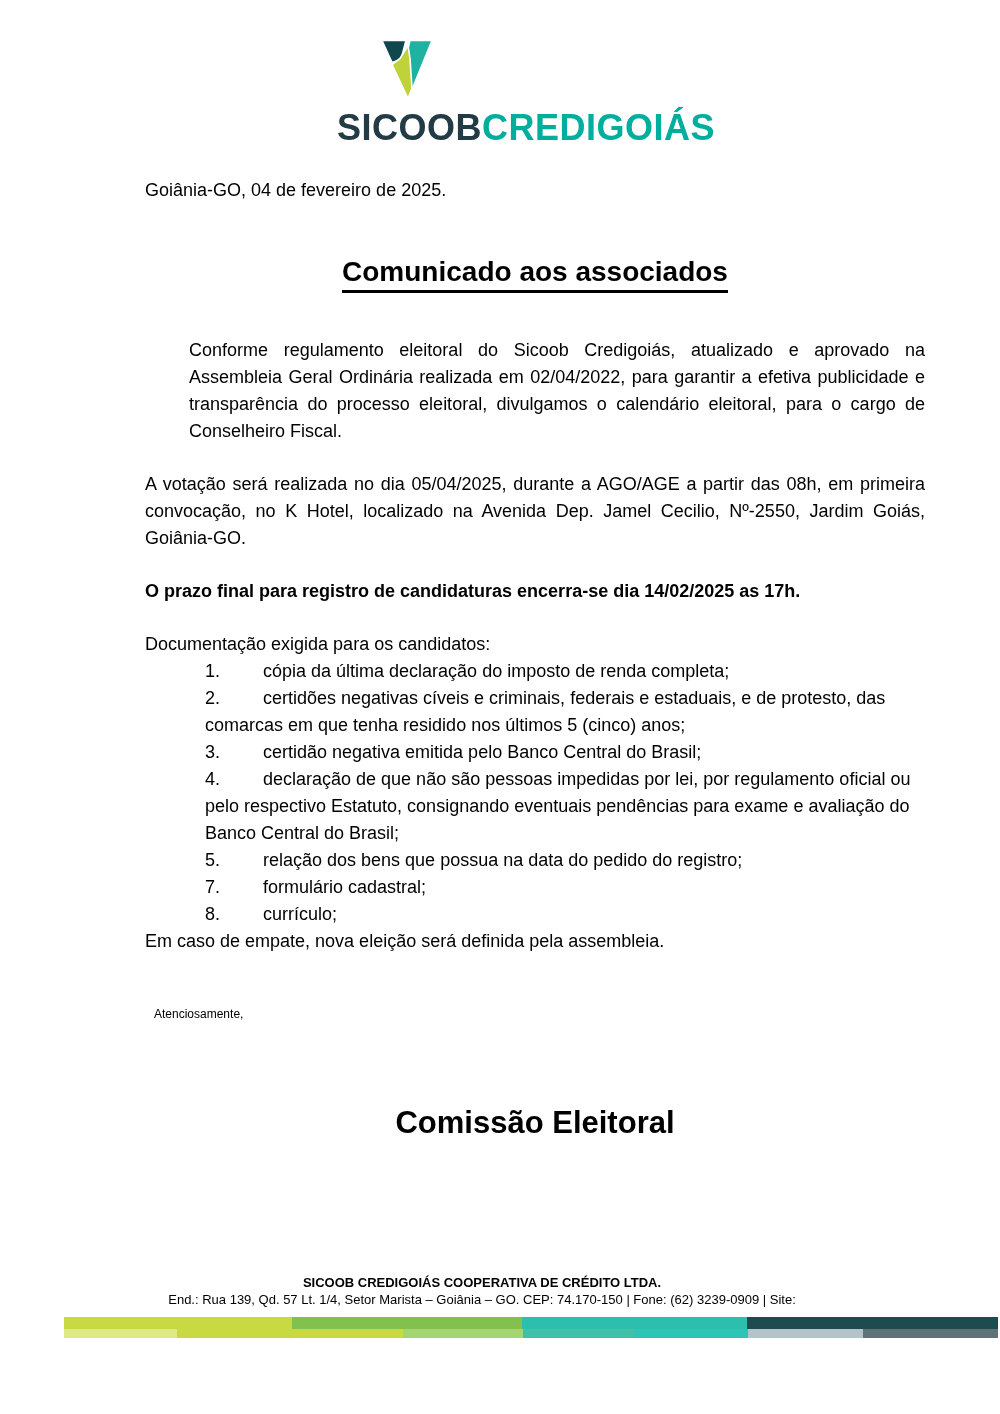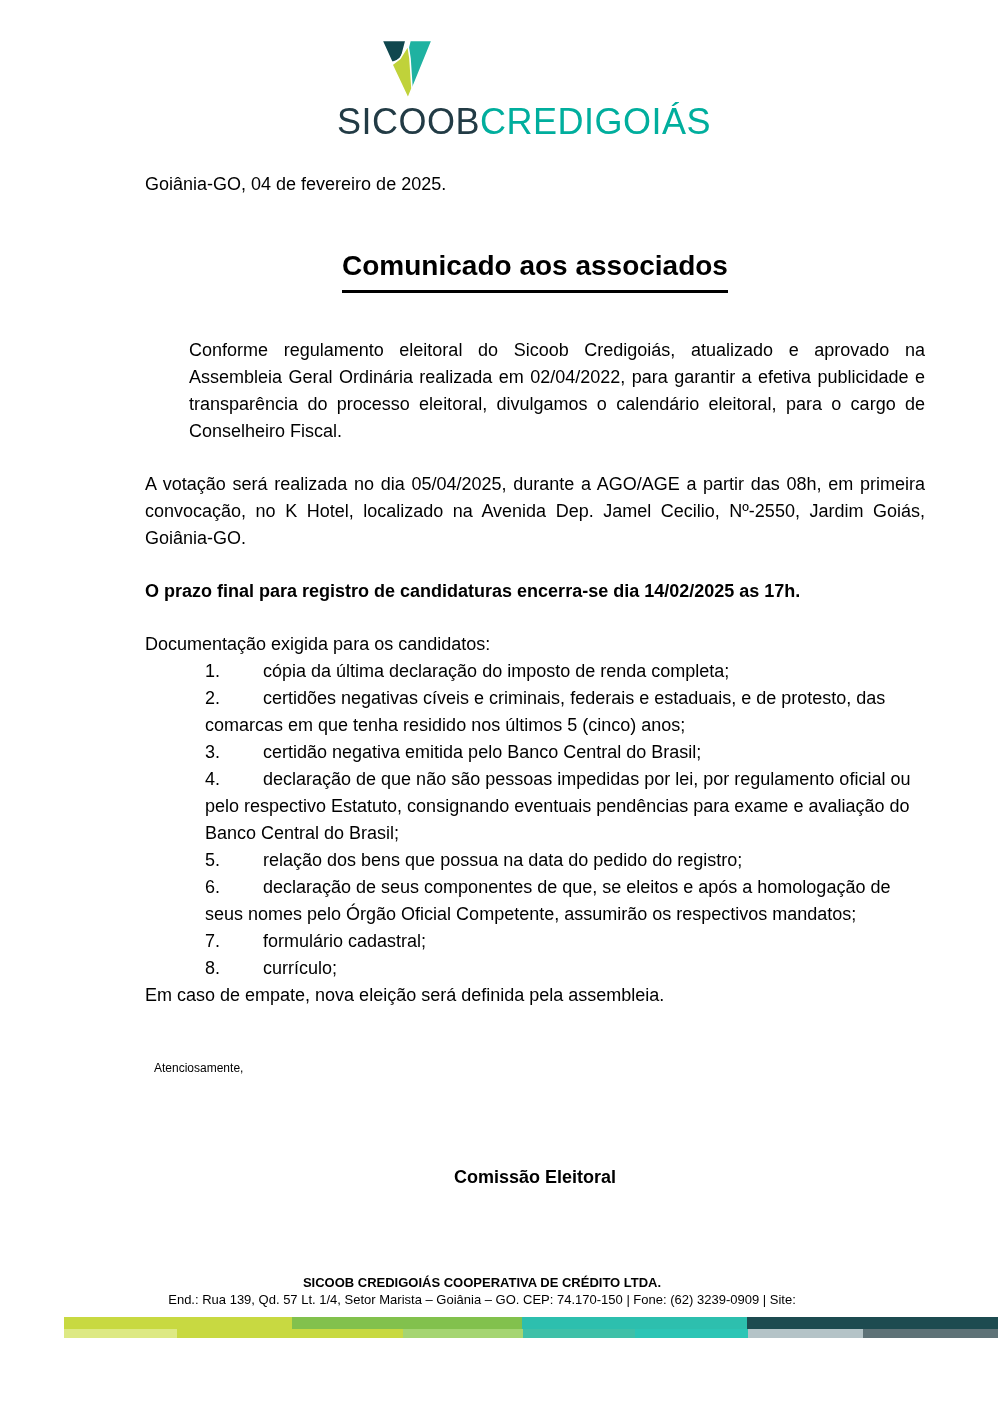--- a/index.html
+++ b/index.html
@@ -11,41 +11,41 @@
     background: #ffffff;
     font-family: "Liberation Sans", sans-serif;
     color: #000;
     overflow: hidden;
   }
   .content { padding: 38px 75px 0 145px; width: 1000px; }
 
   
   .logo-block { width: 396px; margin: 0 auto; text-align: left; }
   .logo-triangle { display: block; margin-left: 44px; width: 52px; height: 63px; }
-  .brand-line { font-size: 36px; font-weight: normal; letter-spacing: 0.5px; line-height: 38px; white-space: nowrap; margin-top: 2px; }
+  .brand-line { font-size: 36px; font-weight: bold; letter-spacing: 0.5px; line-height: 38px; white-space: nowrap; margin-top: 8px; }
 
   
   .dateline { margin-top: 30px; font-size: 18px; line-height: 27px; }
   .doc-title { margin-top: 52px; text-align: center; }
   .doc-title span {
     display: inline-block;
     font-size: 28px; font-weight: bold;
     border-bottom: 3px solid #000;
-    padding-bottom: 8px;
+    padding-bottom: 2px;
     line-height: 32px;
   }
   .para { margin: 26px 0 0; font-size: 18px; line-height: 27px; text-align: justify; }
   .para.first { margin-top: 44px; margin-left: 44px; }
   .para.bold { font-weight: bold; text-align: left; }
   .docs-intro { margin-top: 26px; font-size: 18px; line-height: 27px; }
   .req { padding-left: 60px; font-size: 18px; line-height: 27px; text-align: left; }
   .req-num { display: inline-block; width: 58px; }
   .tie-note { font-size: 18px; line-height: 27px; }
   .closing { margin-top: 46px; font-size: 12px; line-height: 27px; margin-left: 9px; }
-  .signature { margin-top: 80px; text-align: center; font-size: 18px; font-weight: bold; line-height: 30px; }
+  .signature { margin-top: 80px; text-align: center; font-size: 31px; font-weight: bold; line-height: 30px; }
 
   
   .footer { position: absolute; left: 0; top: 1274px; width: 964px; }
   .footer-text { text-align: center; font-size: 13px; line-height: 17px; }
   .footer-company { font-weight: bold; }
   .footer-link { text-decoration: underline; cursor: pointer; }
   .footer-bar { margin: 9px 0 0 64px; width: 934px; }
   .bar-row { display: flex; }
   .bar-row-top .seg { height: 12px; }
   .bar-row-bottom .seg { height: 9px; }
@@ -77,21 +77,20 @@
     <p class="para">A votação será realizada no dia 05/04/2025, durante a AGO/AGE a partir das 08h, em primeira convocação, no K Hotel, localizado na Avenida Dep. Jamel Cecilio, Nº-2550, Jardim Goiás, Goiânia-GO.</p>
     <p class="para bold">O prazo final para registro de candidaturas encerra-se dia 14/02/2025 as 17h.</p>
 
     <div class="docs-intro">Documentação exigida para os candidatos:</div>
     <div>
         <div class="req"><span class="req-num">1.</span><span>cópia da última declaração do imposto de renda completa;</span></div>
         <div class="req"><span class="req-num">2.</span><span>certidões negativas cíveis e criminais, federais e estaduais, e de protesto, das comarcas em que tenha residido nos últimos 5 (cinco) anos;</span></div>
         <div class="req"><span class="req-num">3.</span><span>certidão negativa emitida pelo Banco Central do Brasil;</span></div>
         <div class="req"><span class="req-num">4.</span><span>declaração de que não são pessoas impedidas por lei, por regulamento oficial ou pelo respectivo Estatuto, consignando eventuais pendências para exame e avaliação do Banco Central do Brasil;</span></div>
         <div class="req"><span class="req-num">5.</span><span>relação dos bens que possua na data do pedido do registro;</span></div>
-        <div class="req"><span class="req-num">6.</span><span>declaração de seus componentes de que, se eleitos e após a homologação de seus nomes pelo Órgão Oficial Competente, assumirão os respectivos mandatos;</span></div>
         <div class="req"><span class="req-num">7.</span><span>formulário cadastral;</span></div>
         <div class="req"><span class="req-num">8.</span><span>currículo;</span></div>
       </div>
     <div class="tie-note">Em caso de empate, nova eleição será definida pela assembleia.</div>
 
     <div class="closing">Atenciosamente,</div>
     <div class="signature">Comissão Eleitoral</div>
   </div>
 
   <div class="footer">

